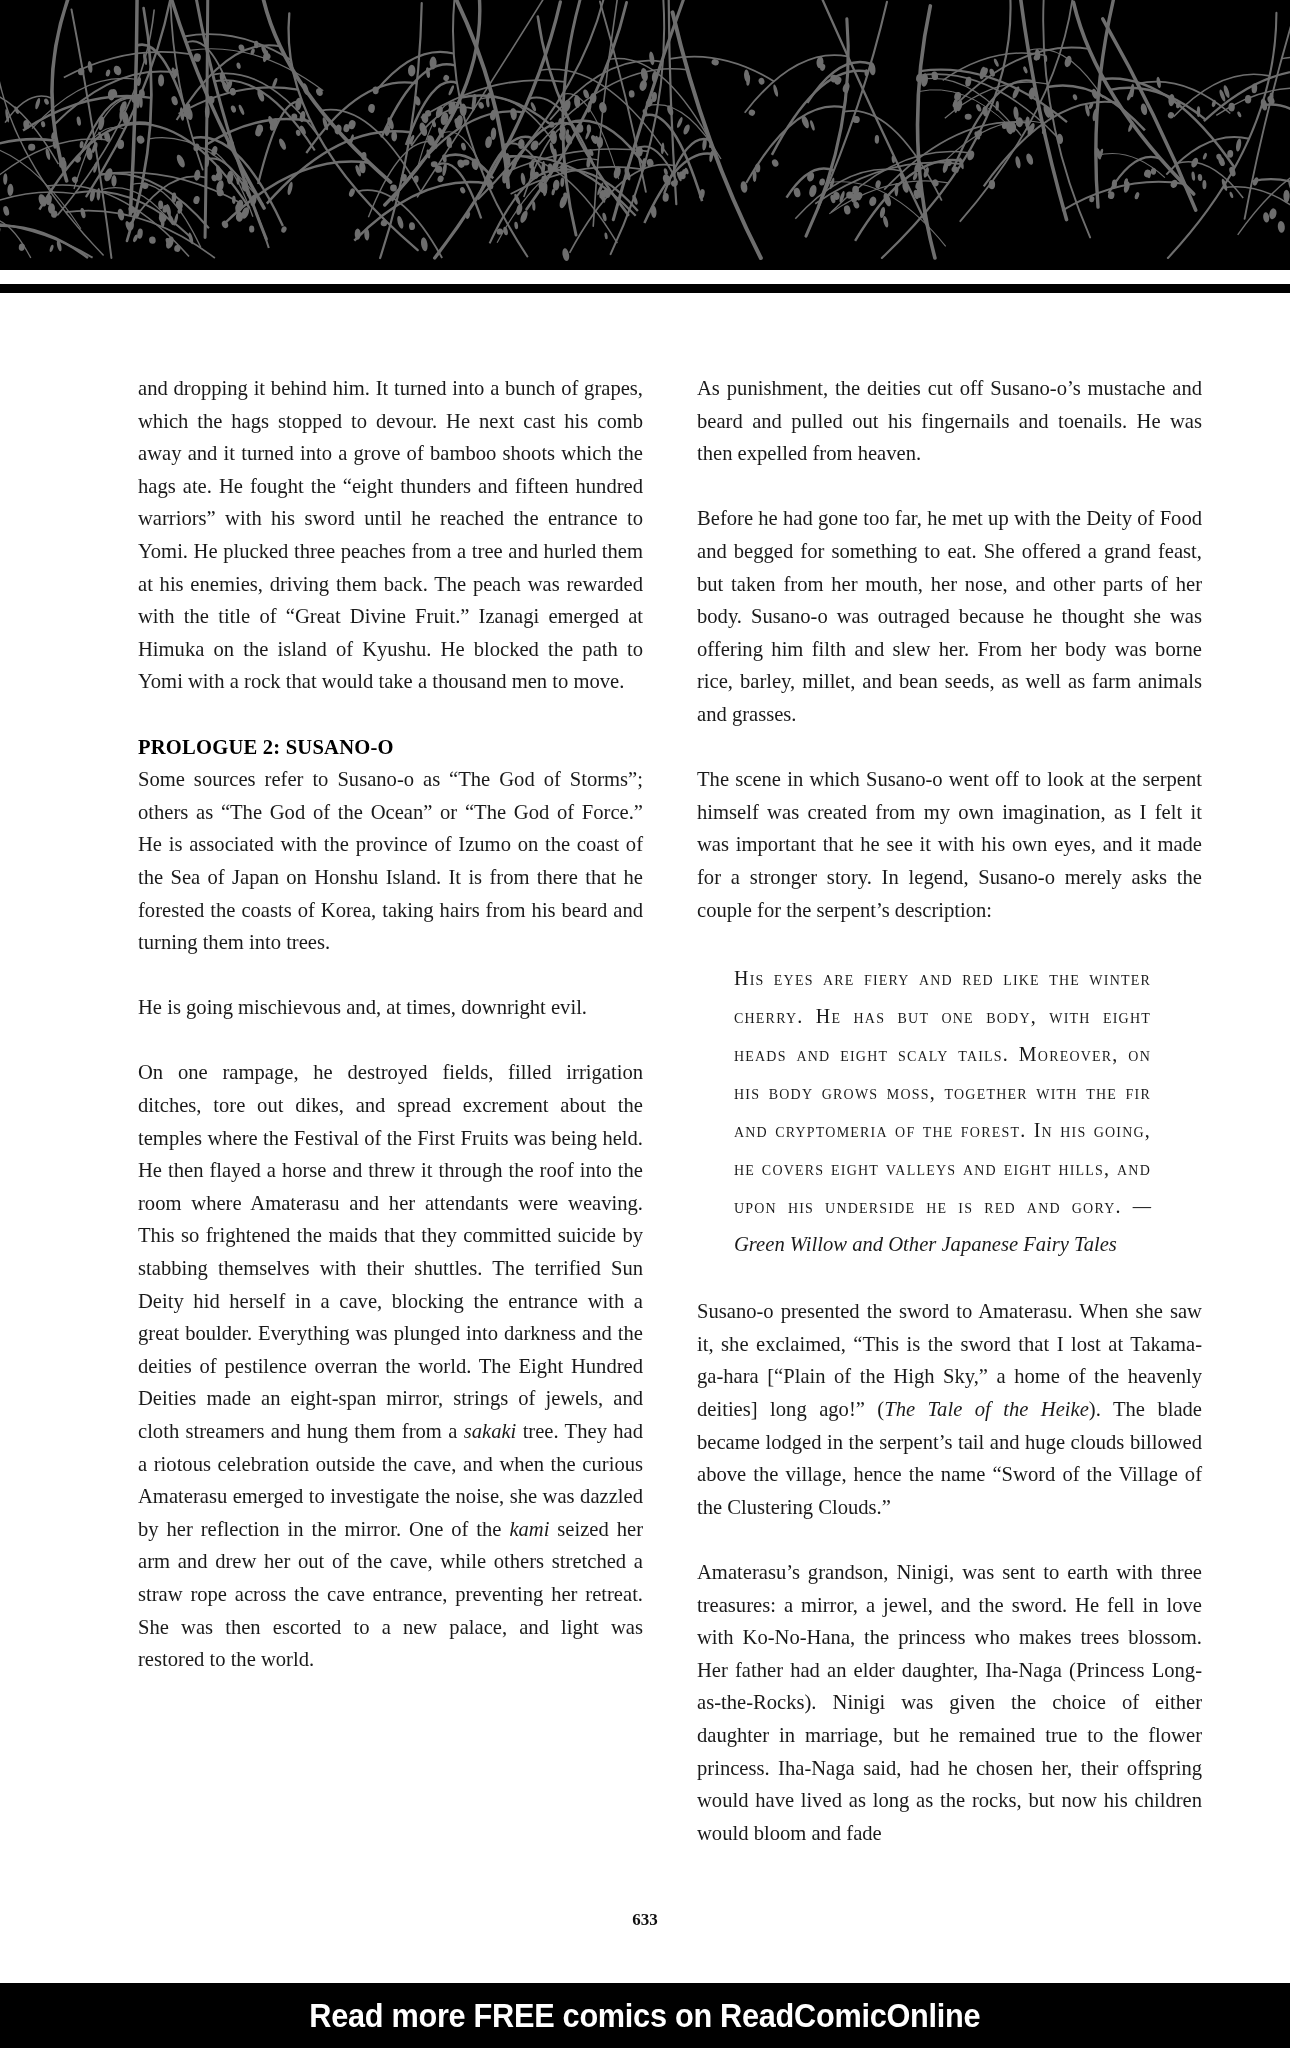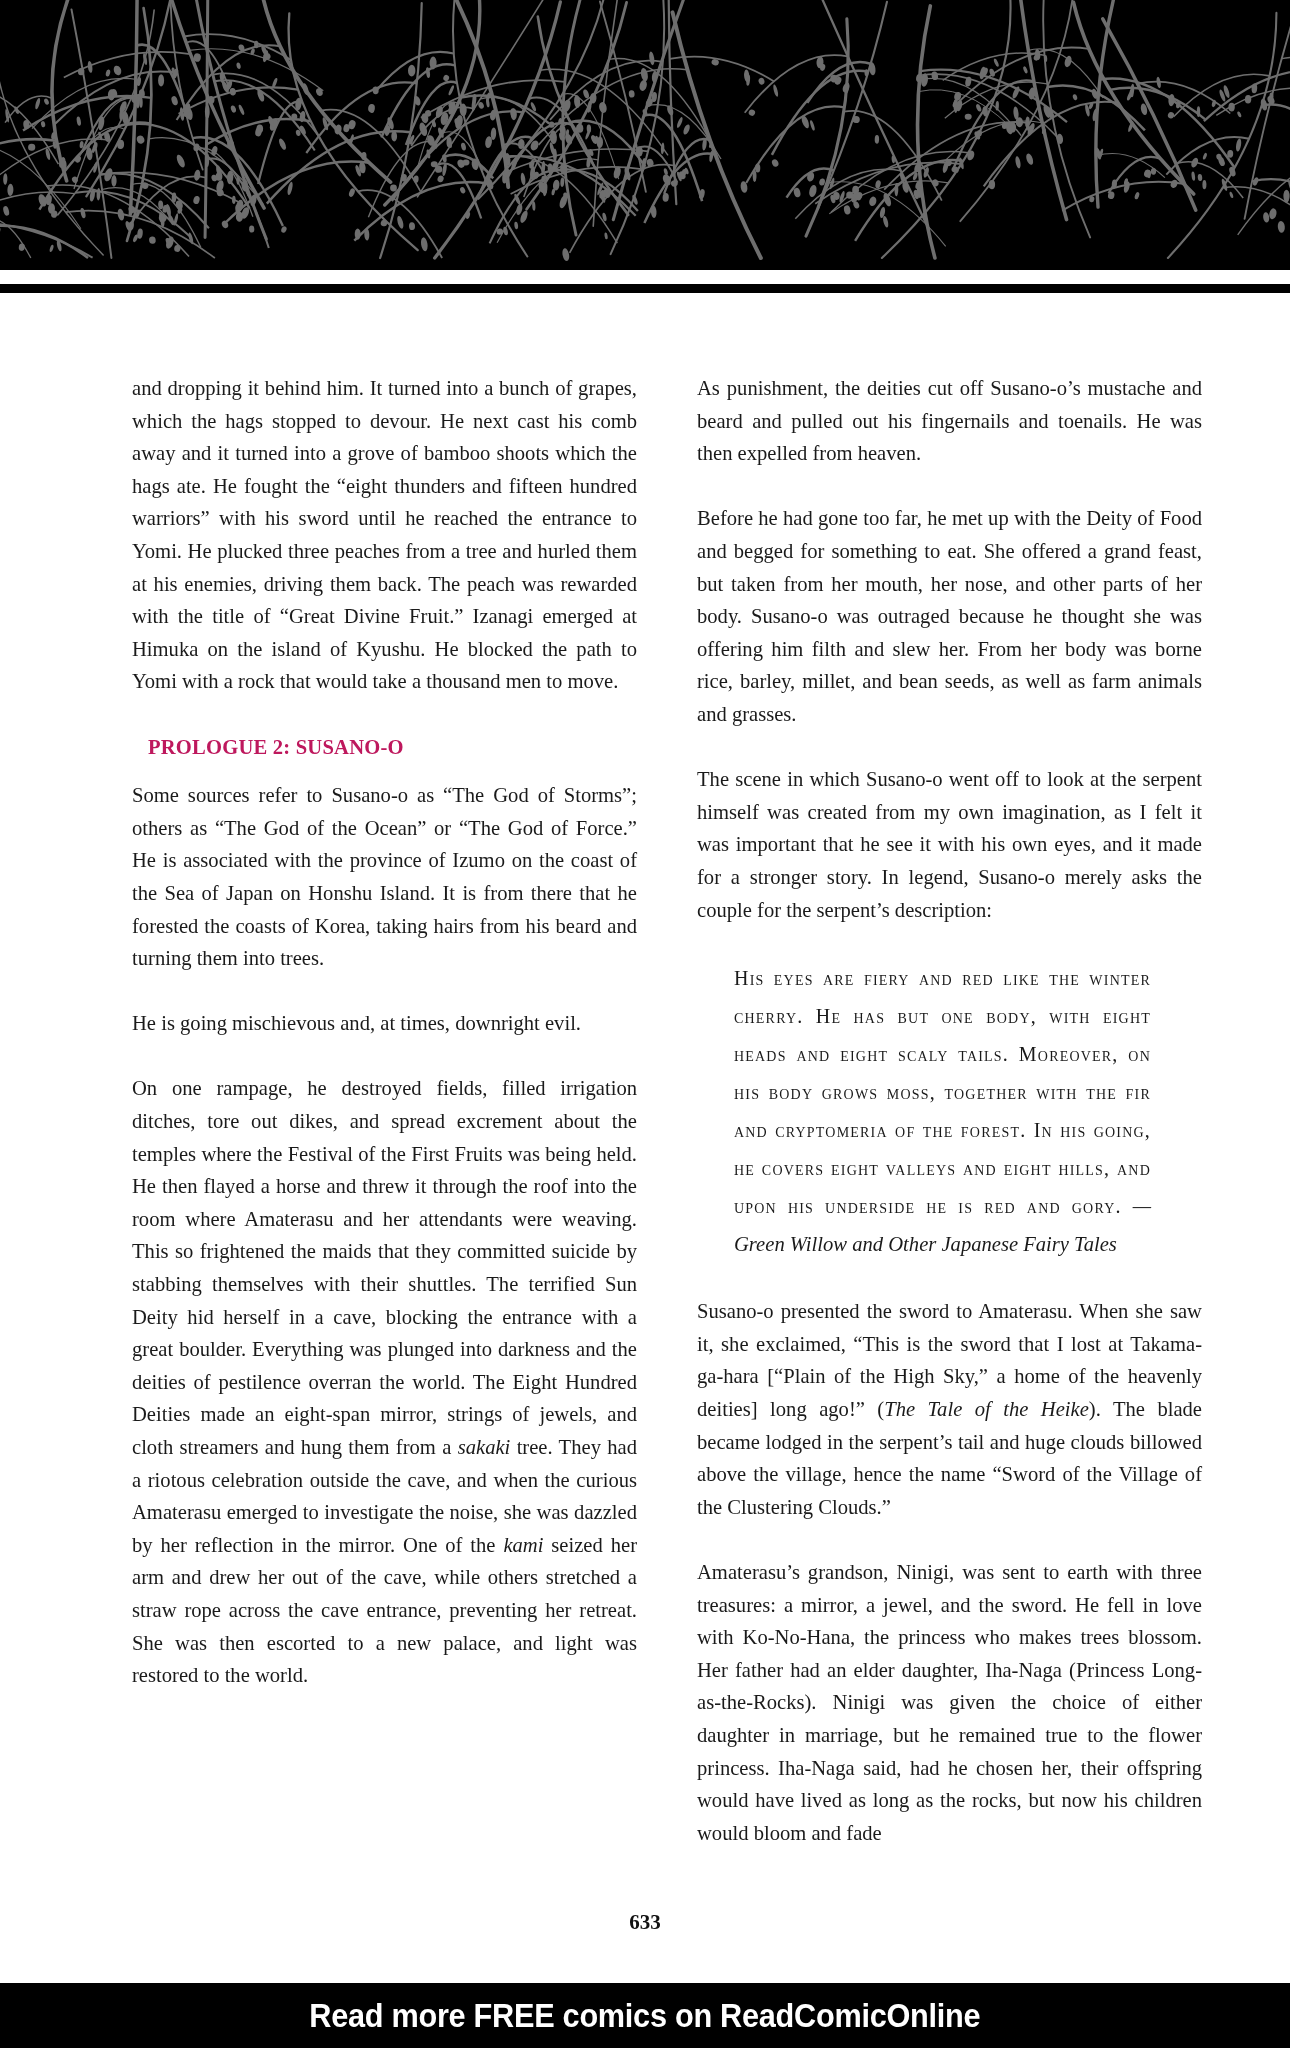--- a/index.html
+++ b/index.html
@@ -8,42 +8,42 @@
   .header-art { position: absolute; left: 0; top: 0; width: 1290px; height: 270px; background: #000; overflow: hidden; }
   .header-art svg { display: block; }
   .rule-thick { position: absolute; left: 0; top: 284px; width: 1290px; height: 9px; background: #000; }
 
   .column {
     position: absolute; top: 372px; width: 505px;
     font-family: "Liberation Serif", "DejaVu Serif", serif;
     font-size: 20.6px; line-height: 32.6px; color: #1a1a1a;
     text-align: justify; hyphens: none;
   }
-  .col-left { left: 132px; }
+  .col-left { left: 138px; }
   .col-right { left: 697px; }
 
   .column p { margin: 0 0 32.6px 0; }
   .column p.last { margin-bottom: 0; }
   .column h2 {
-    margin: 16px; font-size: 20.6px; line-height: 32.6px; font-weight: bold;
-    letter-spacing: 0.2px; color: #be185d;
+    margin: 0; font-size: 20.6px; line-height: 32.6px; font-weight: bold;
+    letter-spacing: 0.2px; color: #000000;
   }
   .column h2 + p { margin-top: 0; }
 
   .blockquote {
     margin: 0 51px 32.6px 37px;
     font-variant: small-caps; font-size: 20px; letter-spacing: 1.2px;
     text-align: justify; line-height: 38px;
   }
   .blockquote .cite { font-variant: normal; font-style: italic; letter-spacing: 0; font-size: 20.6px; }
   em { }
 
   .page-number {
     position: absolute; left: 0; top: 1910px; width: 1290px; text-align: center;
-    font-family: "Liberation Serif", "DejaVu Serif", serif; font-weight: bold; font-size: 21px; color: #111;
+    font-family: "Liberation Serif", "DejaVu Serif", serif; font-weight: bold; font-size: 17px; color: #111;
   }
 
   .banner {
     position: absolute; left: 0; top: 1983px; width: 1290px; height: 65px; background: #000;
     display: flex; align-items: center; justify-content: center; text-align: center;
   }
   .banner a {
     font-family: "Liberation Sans", "DejaVu Sans", sans-serif; font-weight: bold;
     font-size: 33px; color: #fff; text-decoration: none; letter-spacing: -0.3px;
     transform: scaleX(0.93);

